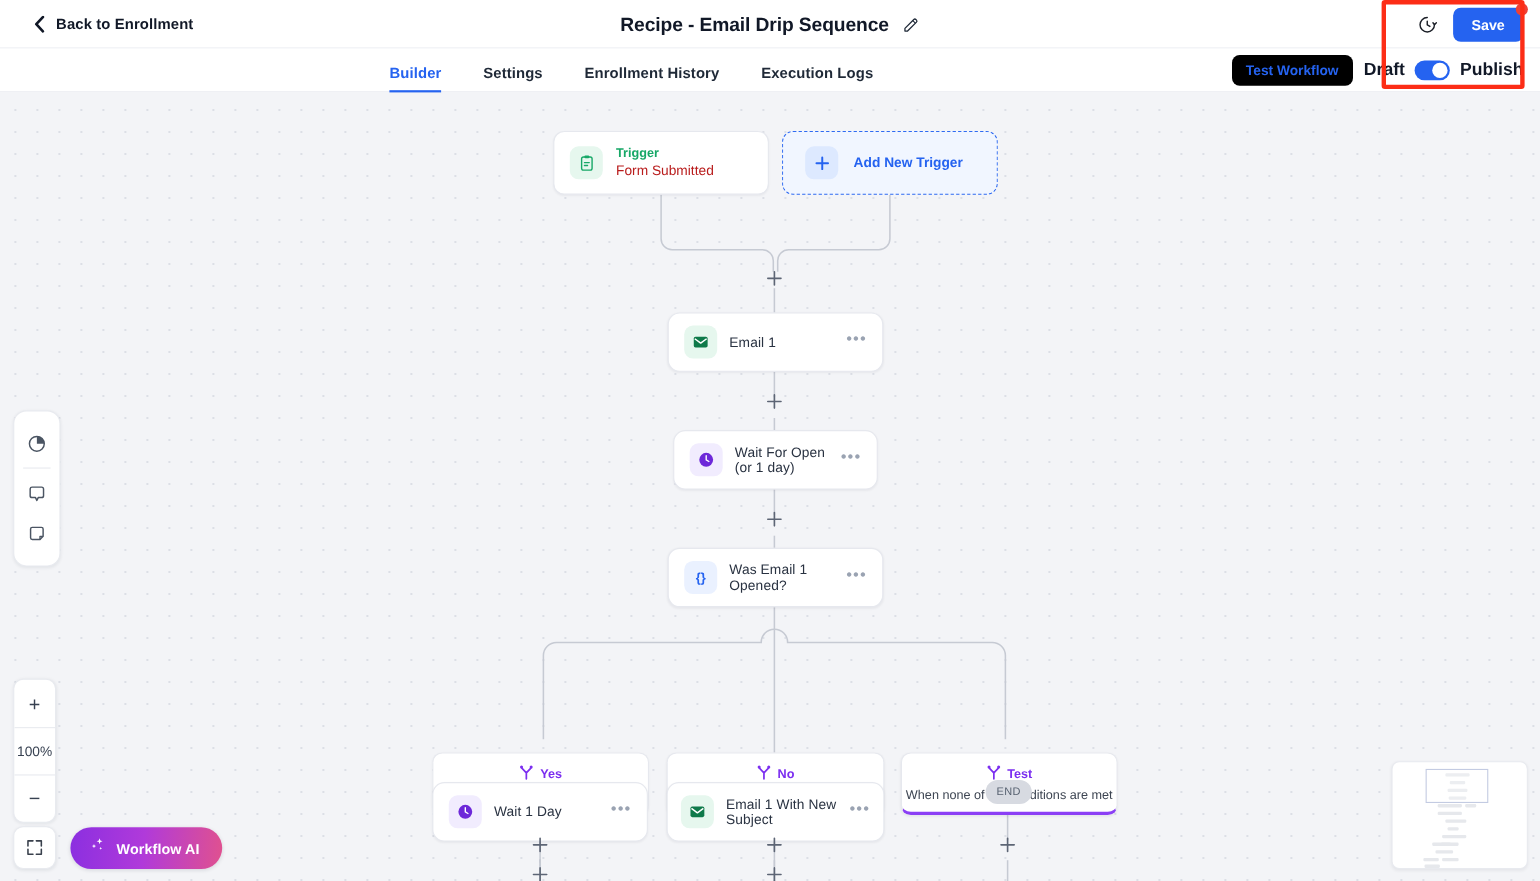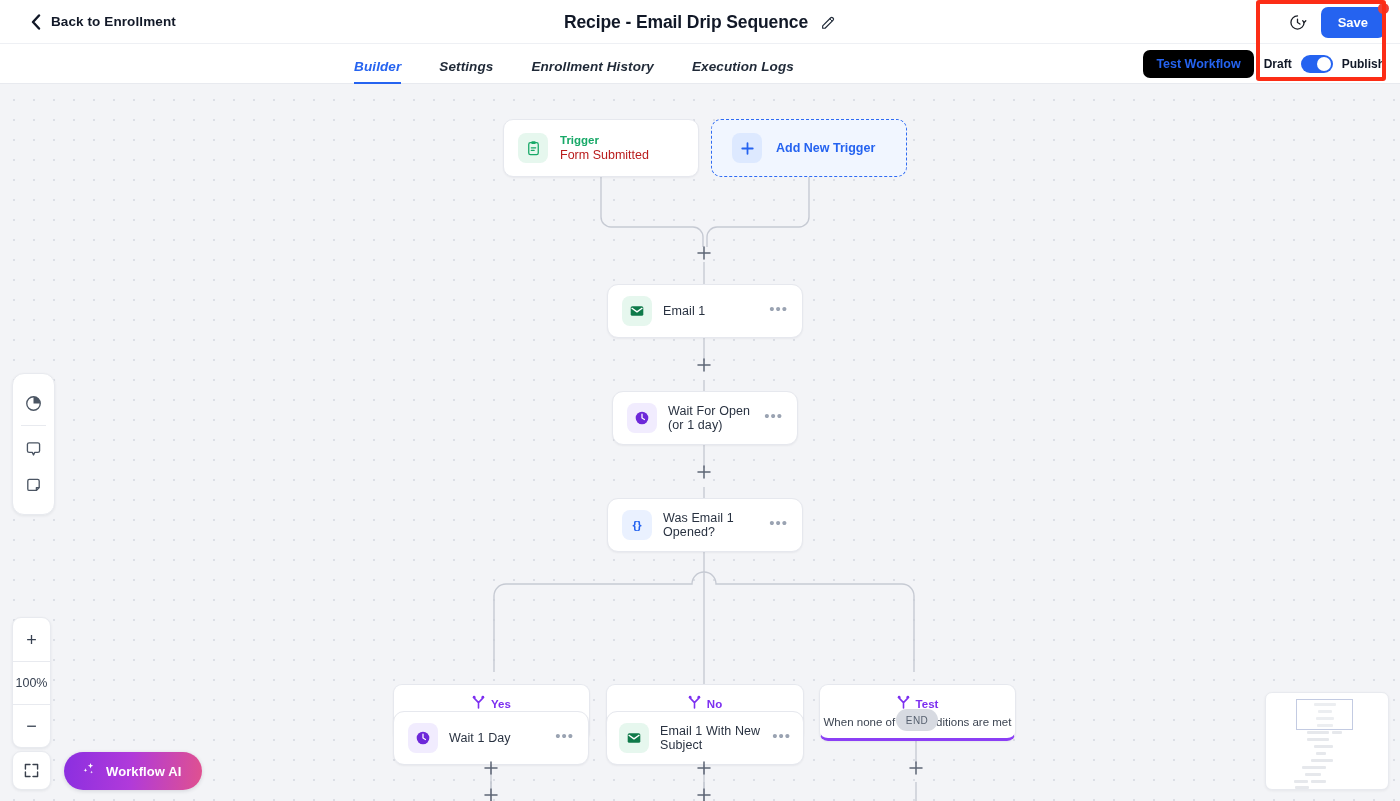--- a/index.html
+++ b/index.html
@@ -49,36 +49,36 @@
   }
 
   
   .tabsbar {
     position: absolute; left: 0; top: 44px; width: 1400px; height: 40px;
     background: #fff; border-bottom: 1px solid #e8eaef;
     display: flex; align-items: center; z-index: 28;
   }
   .tabs {
     position: absolute; left: 0; width: 1148px;
-    display: flex; justify-content: center; gap: 38px; height: 40px; align-items: flex-end; font-style: italic;
+    display: flex; justify-content: center; gap: 38px; height: 40px; align-items: flex-end;
   }
   .tab {
     font-size: 13.5px; font-weight: 700; color: #1f2937; cursor: pointer;
     padding-bottom: 8px; border-bottom: 2.5px solid transparent; letter-spacing: .1px;
   }
   .tab.active { color: #2563f0; border-bottom-color: #2563f0; }
   .tabs-right {
     position: absolute; right: 15px; display: flex; align-items: center; gap: 10px;
   }
   .test-btn {
     background: #000000; color: #2563f0; font-size: 12.5px; font-weight: 700;
     border: none; border-radius: 7px; padding: 7px 13px; cursor: pointer; font-family: inherit;
   }
   .toggle-row { display: flex; align-items: center; gap: 9px; }
-  .toggle-lbl { font-size: 12px; font-weight: 700; color: #111827; }
+  .toggle-lbl { font-size: 16px; font-weight: 700; color: #111827; }
   .switch {
     width: 32px; height: 18px; border-radius: 9px; background: #2563f0;
     position: relative; cursor: pointer; flex: none;
   }
   .switch .knob {
     position: absolute; top: 2px; right: 2px; width: 14px; height: 14px;
     border-radius: 50%; background: #fff;
   }
 
   

